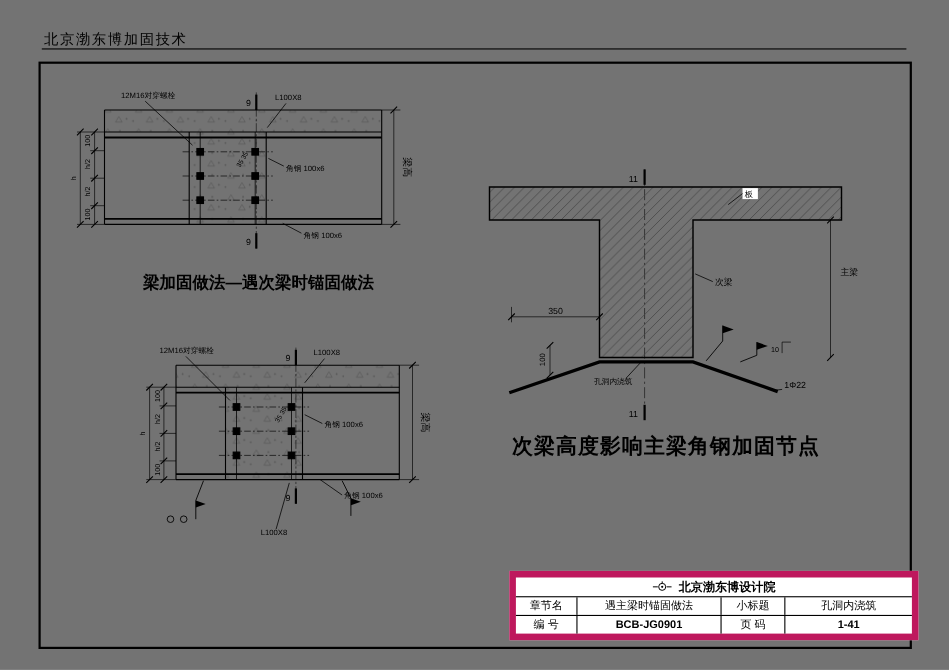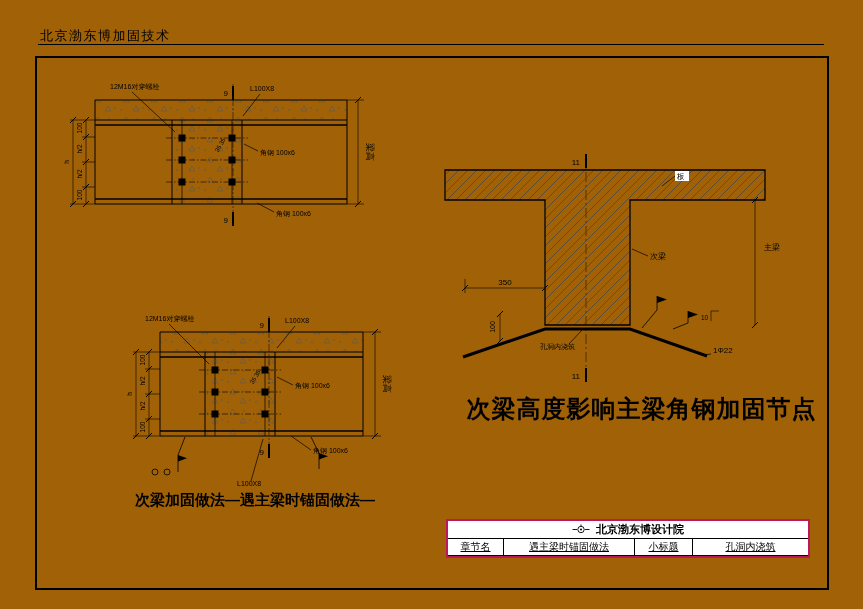--- a/index.html
+++ b/index.html
@@ -1,34 +1,34 @@
 <!DOCTYPE html>
 <html><head>
 <meta charset="utf-8">
 <style>
   html,body{margin:0;padding:0;background:#ffffff;}
-  .page{position:relative;width:863px;height:609px;background:#a16207;color:#000;
+  .page{position:relative;width:863px;height:609px;background:#737373;color:#000;
         font-family:"Liberation Sans","DejaVu Sans",sans-serif;overflow:hidden;}
   .hdr{position:absolute;left:40px;top:27px;font-family:"Liberation Serif","DejaVu Serif",serif;
        font-size:13px;letter-spacing:1.5px;}
   .hdr-rule{position:absolute;left:38px;top:44px;width:786px;height:0;border-top:1.5px solid #000;}
   .frame{position:absolute;left:35px;top:56px;width:790px;height:530px;border:2px solid #000;}
   svg.diag{position:absolute;overflow:visible;}
   svg text{fill:#000;font-family:"Liberation Sans","DejaVu Sans",sans-serif;}
   .caption{position:absolute;font-weight:bold;text-align:center;white-space:nowrap;color:#000;}
   .cap-1{left:70px;top:248px;width:330px;font-size:15px;}
   .cap-2{left:85px;top:491px;width:340px;font-size:15px;}
-  .cap-3{left:444px;top:393px;width:395px;font-size:24px;letter-spacing:1px;}
-  .titleblock{position:absolute;left:446px;top:519px;width:360px;border:2px solid #be185d;background:#fff;}
+  .cap-3{left:408px;top:393px;width:395px;font-size:19px;letter-spacing:1px;}
+  .titleblock{position:absolute;left:463px;top:519px;width:360px;border:6px solid #be185d;background:#fff;}
   .tb-company{display:flex;align-items:center;justify-content:center;gap:6px;height:17px;
               border-bottom:1px solid #000;font-size:11px;font-weight:bold;}
   .tb-grid-row{display:flex;height:16px;}
   .tb-grid-row.first{border-bottom:1px solid #000;}
   .tb-cell{display:flex;align-items:center;justify-content:center;font-size:10px;
-           border-right:1px solid #000;overflow:hidden;white-space:nowrap;text-decoration:underline;}
+           border-right:1px solid #000;overflow:hidden;white-space:nowrap;}
   .tb-cell:last-child{border-right:none;}
   .w1{width:55px;}.w2{width:130px;}.w3{width:57px;text-align:right;}.w4{flex:1;}
   .tb-val{font-weight:bold;}
 </style>
 </head>
 <body>
 
 <div class="page">
 
   <div class="hdr">北京渤东博加固技术</div>
@@ -115,20 +115,21 @@
     <text x="7" y="88" font-size="6.5" text-anchor="middle" transform="rotate(-90 7 88)">h</text>
 
     <g stroke="#000" stroke-width="0.6">
       <line x1="296" y1="26" x2="296" y2="130"></line>
       <line x1="285" y1="26" x2="302" y2="26"></line>
       <line x1="285" y1="130" x2="302" y2="130"></line>
       <path d="M293 29 L299 23 M293 133 L299 127" stroke-width="1"></path>
     </g>
     <text x="305" y="78" font-size="9" text-anchor="middle" transform="rotate(90 305 78)">梁高</text>
   </svg>
+  <div class="caption cap-1">梁加固做法—遇次梁时锚固做法</div>
 
   <svg class="diag" style="left:85px;top:306px;" width="340" height="200" viewBox="0 0 340 200">
     <defs>
       <pattern id="concB" width="28" height="20" patternUnits="userSpaceOnUse">
         <path d="M5 8 L8 3 L11 8 Z" fill="none" stroke="#555" stroke-width="0.6"></path>
         <path d="M15 17 L18 12 L21 17 Z" fill="none" stroke="#555" stroke-width="0.6"></path>
         <circle cx="19" cy="5" r="0.8" fill="#555"></circle>
         <circle cx="25" cy="14" r="0.8" fill="#555"></circle>
         <circle cx="3" cy="16" r="0.8" fill="#555"></circle>
       </pattern>
@@ -216,21 +217,20 @@
     <text x="47" y="88" font-size="6.5" text-anchor="middle" transform="rotate(-90 47 88)">h</text>
 
     <g stroke="#000" stroke-width="0.6">
       <line x1="290" y1="26" x2="290" y2="130"></line>
       <line x1="278" y1="26" x2="296" y2="26"></line>
       <line x1="278" y1="130" x2="296" y2="130"></line>
       <path d="M287 29 L293 23 M287 133 L293 127" stroke-width="1"></path>
     </g>
     <text x="299" y="78" font-size="9" text-anchor="middle" transform="rotate(90 299 78)">梁高</text>
   </svg>
-  <div class="caption cap-2">次梁加固做法—遇主梁时锚固做法—</div>
 
   <svg class="diag" style="left:420px;top:146px;" width="395" height="245" viewBox="0 0 395 245">
     <defs>
       <pattern id="hatchC" width="9" height="9" patternUnits="userSpaceOnUse">
         <path d="M0 9 L9 0" stroke="#444" stroke-width="0.7"></path>
       </pattern>
     </defs>
 
     <line x1="166" y1="8" x2="166" y2="236" stroke="#000" stroke-width="0.5" stroke-dasharray="10 3 2 3"></line>
 
@@ -298,15 +298,21 @@
         <circle cx="9" cy="5.5" r="1" fill="#000"></circle>
       </svg>
       <span>北京渤东博设计院</span>
     </div>
     <div class="tb-grid-row first">
       <div class="tb-cell w1">章节名</div>
       <div class="tb-cell w2">遇主梁时锚固做法</div>
       <div class="tb-cell w3">小标题</div>
       <div class="tb-cell w4">孔洞内浇筑</div>
     </div>
+    <div class="tb-grid-row">
+      <div class="tb-cell w1">编 号</div>
+      <div class="tb-cell w2 tb-val">BCB-JG0901</div>
+      <div class="tb-cell w3">页 码</div>
+      <div class="tb-cell w4 tb-val">1-41</div>
+    </div>
   </div>
 
 </div>
 
 </body></html>

